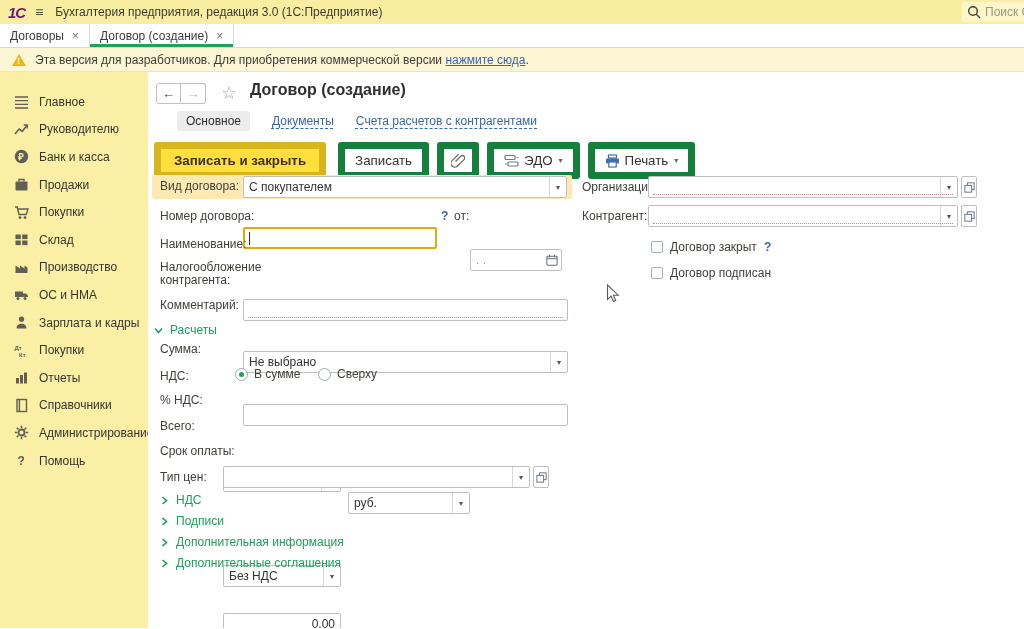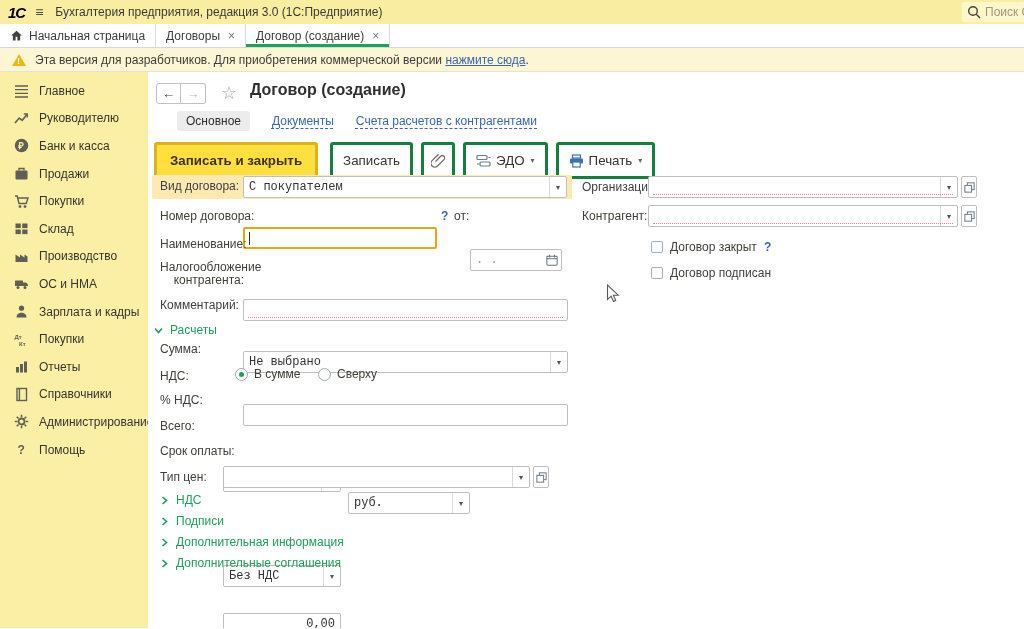--- a/index.html
+++ b/index.html
@@ -2,69 +2,69 @@
 <html><head>
 <meta charset="utf-8">
 <style>
   * { margin:0; padding:0; box-sizing:border-box; }
   html,body { width:1024px; height:629px; overflow:hidden; }
   body { font-family:"Liberation Sans", sans-serif; font-size:12px; color:#3c3c3c; background:#fff; }
   .screen { position:relative; width:1024px; height:629px; overflow:hidden; }
 
   
   .titlebar { position:relative; height:24px; background:#f9eda1; display:flex; align-items:center; padding-left:8px; }
-  .logo { color:#000000; font-weight:bold; font-style:italic; font-size:15px; letter-spacing:-1px; margin-right:10px; }
+  .logo { color:#701a75; font-weight:bold; font-style:italic; font-size:15px; letter-spacing:-1px; margin-right:10px; }
   .tb-menu { font-size:14px; color:#4a4a44; margin-right:12px; cursor:pointer; }
   .tb-title { color:#3a3a35; font-size:12px; }
   .tb-search { position:absolute; left:962px; top:2px; width:130px; height:20px; background:#fdf6c8; border-radius:2px; display:flex; align-items:center; padding:0 5px; gap:4px; }
   .tb-search span { color:#9a968a; font-size:12px; white-space:nowrap; }
 
   
   .tabbar { height:24px; background:#fff; border-bottom:1px solid #d9d9d9; display:flex; }
   .wtab { position:relative; display:flex; align-items:center; gap:6px; padding:0 10px; border-right:1px solid #dcdcdc; font-size:12px; color:#3c3c3c; cursor:pointer; }
   .wtab .x { color:#777; font-size:12px; margin-left:2px; }
   .wtab.active::after { content:""; position:absolute; left:0; right:0; bottom:0; height:3px; background:#1ca35c; }
 
   
   .warnbar { height:24px; background:#fcf6d5; border-bottom:1px solid #e6e3d2; display:flex; align-items:center; padding-left:12px; gap:9px; }
   .warn-tri { position:relative; width:0; height:0; border-left:7px solid transparent; border-right:7px solid transparent; border-bottom:12px solid #f2b50e; }
   .warn-tri i { position:absolute; left:-2px; top:2px; font-style:normal; color:#fff; font-size:9px; font-weight:bold; }
   .warnbar a { color:#3a66ad; text-decoration:underline; cursor:pointer; }
 
   
   .layout { display:flex; height:556px; }
-  .sidebar { width:148px; background:#faefa5; flex:none; padding-top:5px; }
+  .sidebar { width:148px; background:#faefa5; flex:none; padding-top:16px; }
   .snav-item { height:27.6px; display:flex; align-items:center; gap:10px; padding-left:14px; cursor:pointer; color:#35352f; }
   .snav-item svg { flex:none; }
   .main { position:relative; flex:1; background:#fff; overflow:hidden; }
 
   
   .abs { position:absolute; }
   .navgrp { left:8px; top:11px; display:flex; }
   .navbtn { width:25px; height:21px; background:#fff; border:1px solid #c0c0c0; display:flex; align-items:center; justify-content:center; font-size:13px; color:#444; cursor:pointer; }
   .navbtn:first-child { border-radius:3px 0 0 3px; }
   .navbtn:last-child { border-radius:0 3px 3px 0; border-left:none; color:#bdbdbd; }
   .star { left:73px; top:10px; font-size:18px; color:#a8a8a8; cursor:pointer; }
   .form-title { left:102px; top:9px; font-size:16px; color:#2f2f2f; }
   .navtabs { left:12px; top:39px; display:flex; gap:22px; align-items:center; height:20px; }
   .ntab-active { background:#ececec; border-radius:3px; padding:3px 9px; color:#2f2f2f; cursor:default;margin-left:17px; }
   .ntab-link { color:#3a66ad; text-decoration:underline; text-decoration-style:dashed; text-underline-offset:3px; cursor:pointer; }
 
   .toolbar { left:6px; top:70px; display:flex; gap:8px; align-items:center; }
-  .btn { height:37px; background:#fff; border:3px solid #15803d; border-radius:3px; display:flex; align-items:center; justify-content:center; gap:5px; padding:0 10px; cursor:pointer; color:#333; }
+  .btn { height:37px; background:#fff; border:7px solid #15803d; border-radius:3px; display:flex; align-items:center; justify-content:center; gap:5px; padding:0 10px; cursor:pointer; color:#333; }
   .btn-primary { background:#ffdf3d; border-color:#d8b51c; font-weight:bold; color:#3a3320; padding:0 13px; margin-right:4px; }
   .btn .dd { font-size:8px; color:#666; margin-left:1px; }
   .btn-icon { padding:0 7px; }
 
   
   .row { position:absolute; display:flex; align-items:center; }
   .lbl { color:#40403b; }
   .hl-band { left:4px; top:103px; width:420px; height:24px; background:#ffe9b2; border-radius:2px; }
   .inp { position:relative; display:flex; align-items:center; background:#fff; border:1px solid #bfbfbf; border-radius:2px; height:22px; font-size:12px; color:#333; }
-  .inp .val { padding:0 5px; flex:1; white-space:nowrap; overflow:hidden;font-family:Liberation Mono, monospace; }
+  .inp .val { padding:0 5px; flex:1; white-space:nowrap; overflow:hidden; }
   .inp .val.num { text-align:right; }
   .inp .hint { color:#9a9a9a; }
   .arrow-seg { width:17px; align-self:stretch; border-left:1px solid #d8d8d8; display:flex; align-items:center; justify-content:center; font-size:8px; color:#555; cursor:pointer; }
   .icon-seg { width:19px; align-self:stretch; display:flex; align-items:center; justify-content:center; cursor:pointer; }
   .req::after { content:""; position:absolute; left:4px; right:4px; bottom:2px; border-bottom:1px dotted #e08484; }
   .focused { border:2px solid #e5a812; }
   .caret { width:1px; height:13px; background:#333; margin-left:4px; }
   .help-q { color:#3a66ad; font-weight:bold; cursor:pointer; }
   .sq-btn { width:16px; height:22px; background:#fff; border:1px solid #bfbfbf; border-radius:2px; display:flex; align-items:center; justify-content:center; margin-left:3px; cursor:pointer; }
 
@@ -88,26 +88,20 @@
       <svg width="14" height="14" viewBox="0 0 14 14">
           <circle cx="6" cy="6" r="4.3" fill="none" stroke="#44423a" stroke-width="1.4"></circle>
           <path d="M9.3 9.3L13 13" stroke="#44423a" stroke-width="1.4"></path>
         </svg>
       <span>Поиск Ctrl+F</span>
     </div>
   </header>
 
   <nav class="tabbar">
     <div class="wtab">
-      <svg width="13" height="13" viewBox="0 0 16 16">
-          <path d="M8 2L1.5 8h2v6h3.4V9.6h2.2V14h3.4V8h2z" fill="#44423a"></path>
-        </svg>
-      <span>Начальная страница</span>
-    </div>
-    <div class="wtab">
       <span>Договоры</span>
       <span class="x">×</span>
     </div>
     <div class="wtab active">
       <span>Договор (создание)</span>
       <span class="x">×</span>
     </div>
   </nav>
 
   <div class="warnbar">
@@ -298,21 +292,21 @@
         </span>
       </div>
 
       <div class="row" style="left:12px;top:165px;">
           <span class="lbl">Наименование:</span>
         </div>
       <div class="abs inp req" style="left:95px;top:161px;width:325px;">
           <span class="val"></span>
         </div>
 
-      <div class="abs lbl" style="left:12px;top:189px;width:84px;line-height:13px;text-align:right;"><span>Налогообложение контрагента:</span></div>
+      <div class="abs lbl" style="left:12px;top:189px;width:84px;line-height:13px;"><span>Налогообложение контрагента:</span></div>
       <div class="abs inp" style="left:95px;top:191px;width:325px;">
         <span class="val">Не выбрано</span>
         <span class="arrow-seg">▾</span>
       </div>
 
       <div class="row" style="left:12px;top:226px;">
           <span class="lbl">Комментарий:</span>
         </div>
       <div class="abs inp" style="left:95px;top:222px;width:325px;">
           <span class="val"></span>

